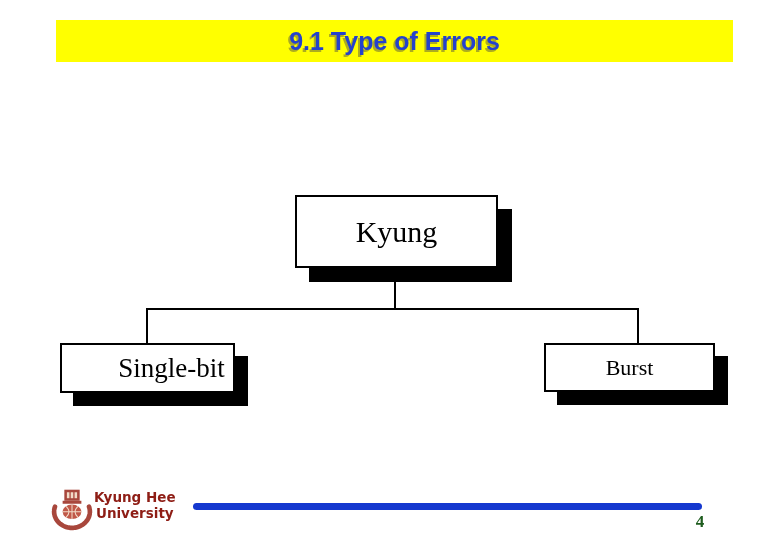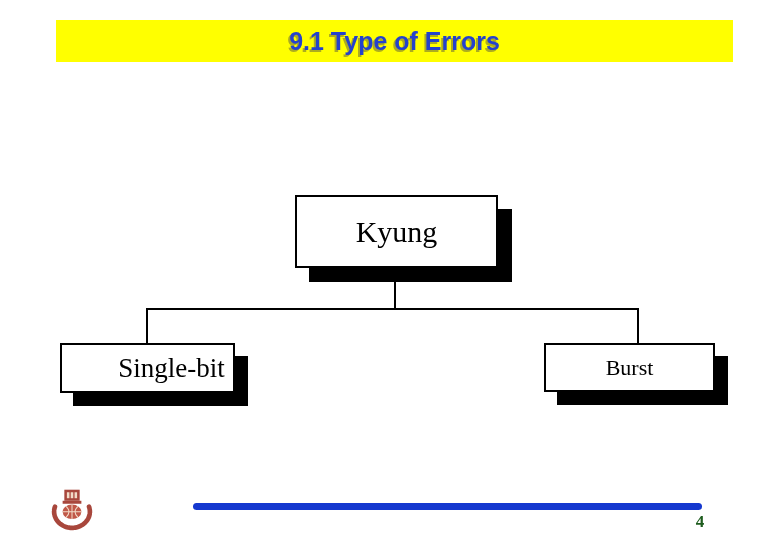--- a/index.html
+++ b/index.html
@@ -153,18 +153,22 @@
     <rect x="28.5" y="5" width="3" height="7" fill="#f2dcc8"></rect>
     <rect x="33" y="5" width="3" height="7" fill="#f2dcc8"></rect>
     <rect x="19" y="15" width="22" height="3.5" fill="#a8473c"></rect>
 
     <ellipse cx="30" cy="28" rx="11" ry="8.5" fill="#c05848"></ellipse>
     <path d="M19 28 H41 M30 19.5 V36.5 M23 21.5 Q30 28 23 34.5 M37 21.5 Q30 28 37 34.5" stroke="#f2dcc8" stroke-width="1.2" fill="none"></path>
 
     <path d="M10 22 A 21 19 0 1 0 50 22" fill="none" stroke="#a8473c" stroke-width="5.5" stroke-dasharray="4 1.6" stroke-linecap="round"></path>
   </svg>
 
+  <div class="institution">
+    <div>Kyung Hee</div>
+    <div>University</div>
+  </div>
 
   <div class="accent-bar"></div>
 
   <div class="page-number">4</div>
 
 </div>
 
 </body></html>

